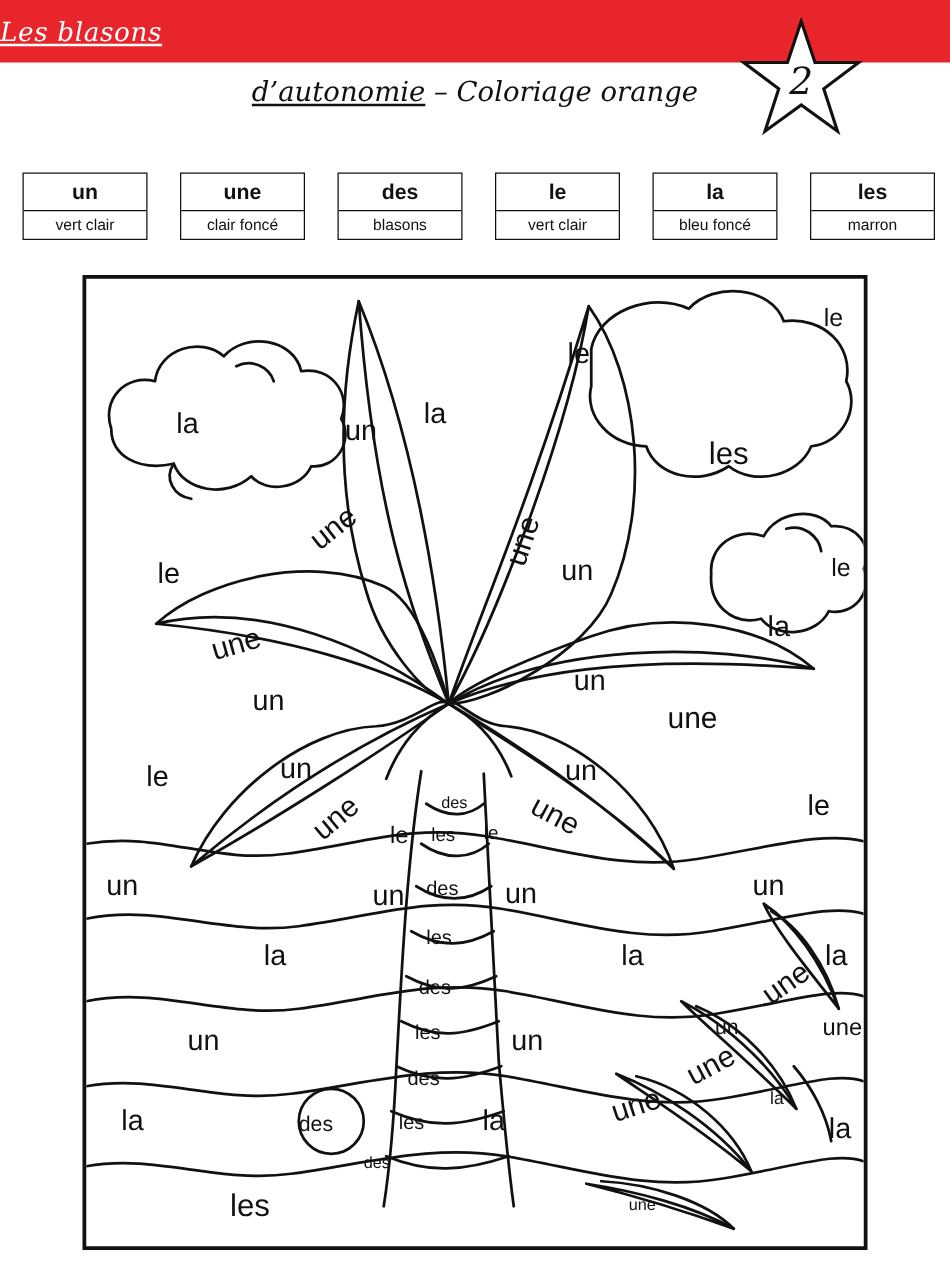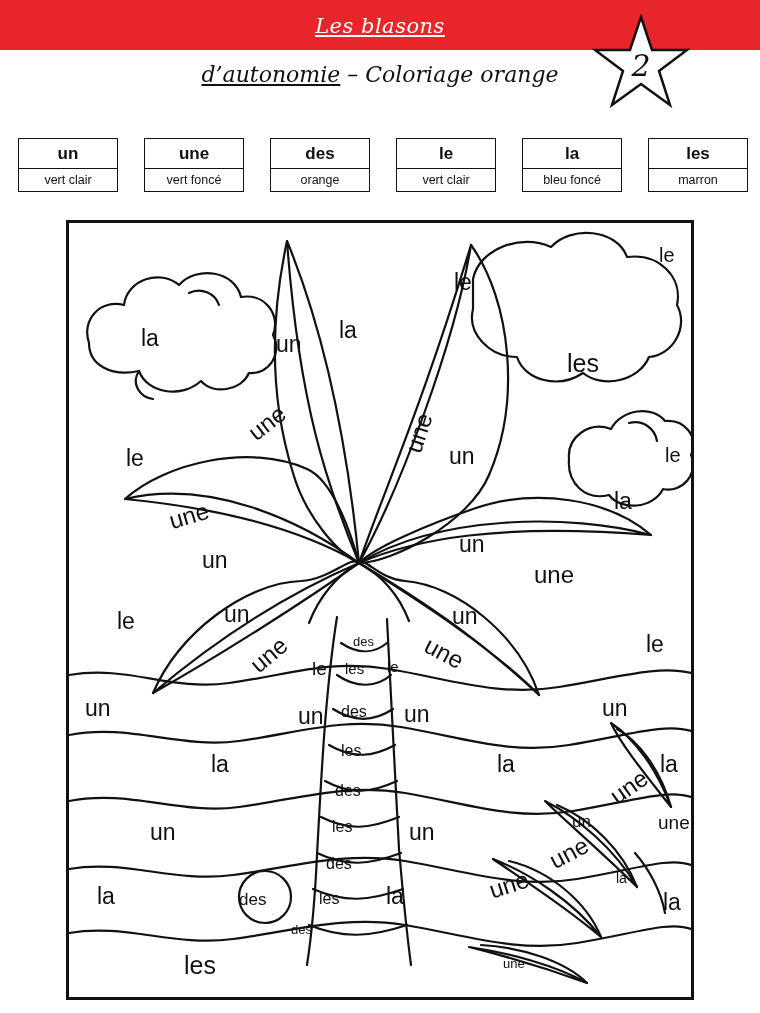--- a/index.html
+++ b/index.html
@@ -20,21 +20,20 @@
     position: absolute;
     left: 0; top: 0;
     width: 760px;
     height: 50px;
     background: #e8252a;
   }
   .banner-title {
     position: absolute;
     left: 0; top: 14px;
     width: 760px;
-    text-align: center;
     color: #ffffff;
     font-family: "DejaVu Serif", serif;
     font-style: italic;
     font-size: 21px;
     letter-spacing: .5px;
     text-decoration: underline;
   }
 
   .subtitle-row {
     position: absolute;
@@ -145,25 +144,25 @@
   <div class="star-num">2</div>
 </div>
 
 <div class="legend">
   <div class="legend-item">
     <div class="legend-word">un</div>
     <div class="legend-color">vert clair</div>
   </div>
   <div class="legend-item">
     <div class="legend-word">une</div>
-    <div class="legend-color">vert foncé</div>
+    <div class="legend-color">clair foncé</div>
   </div>
   <div class="legend-item">
     <div class="legend-word">des</div>
-    <div class="legend-color">orange</div>
+    <div class="legend-color">blasons</div>
   </div>
   <div class="legend-item">
     <div class="legend-word">le</div>
     <div class="legend-color">vert clair</div>
   </div>
   <div class="legend-item">
     <div class="legend-word">la</div>
     <div class="legend-color">bleu foncé</div>
   </div>
   <div class="legend-item">

